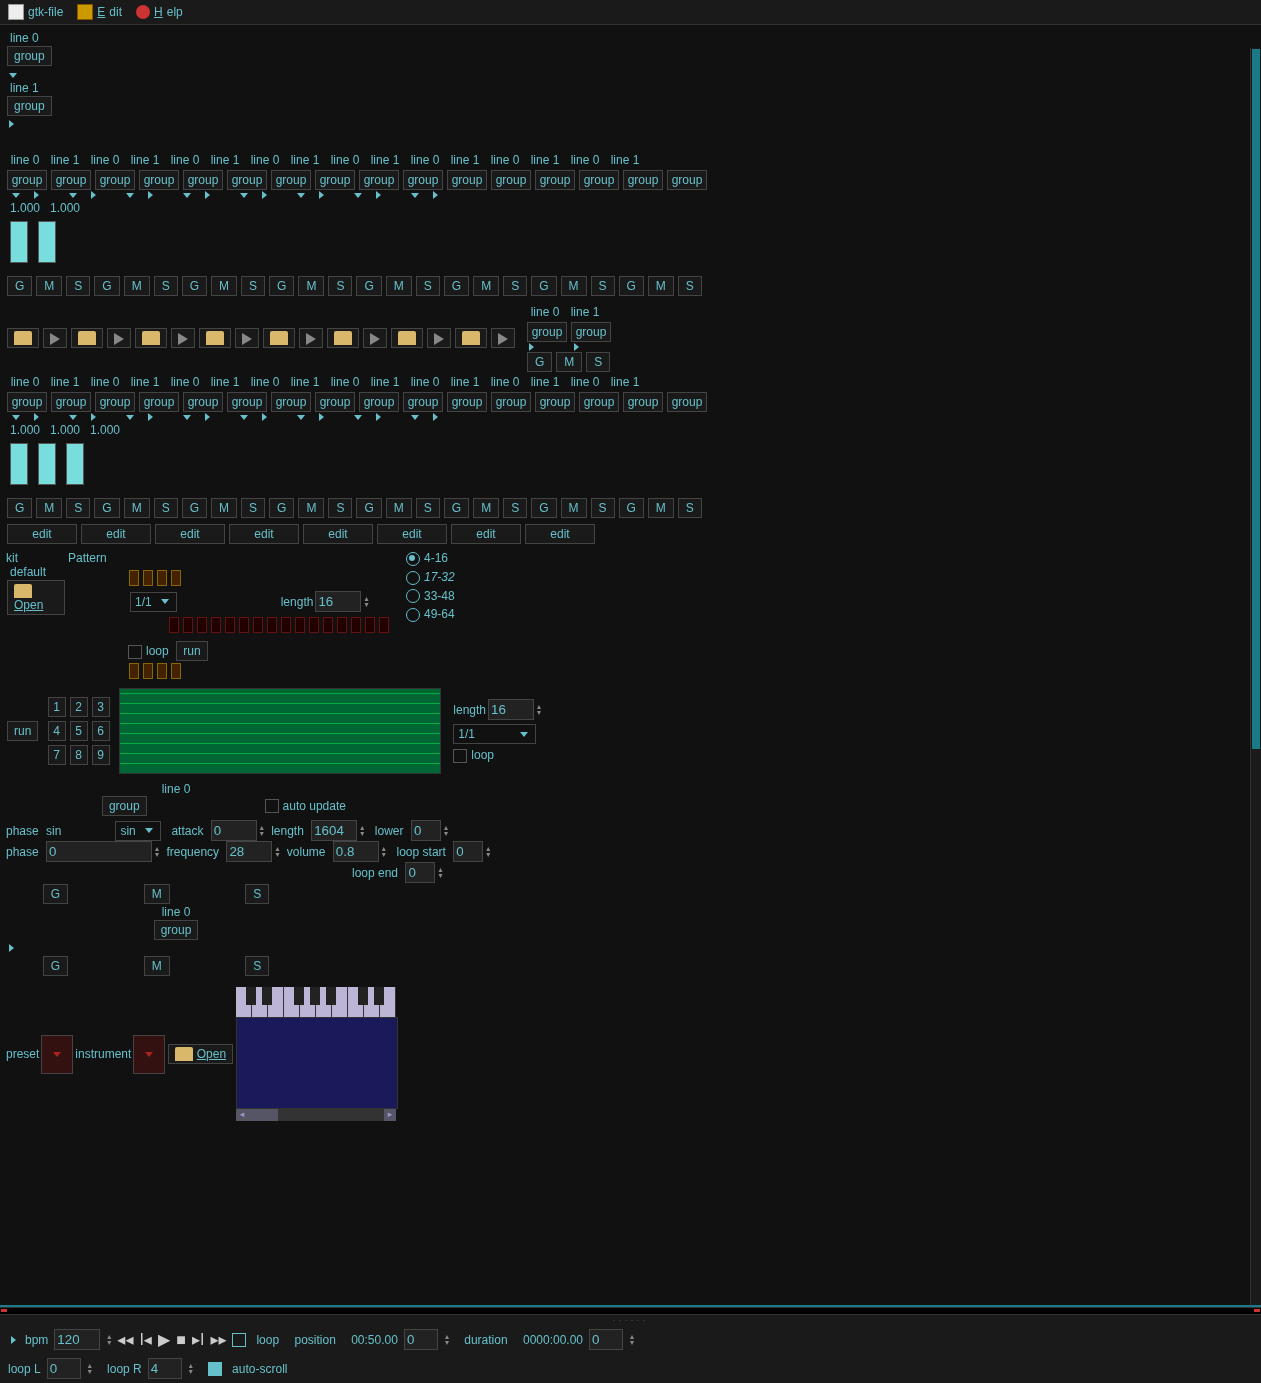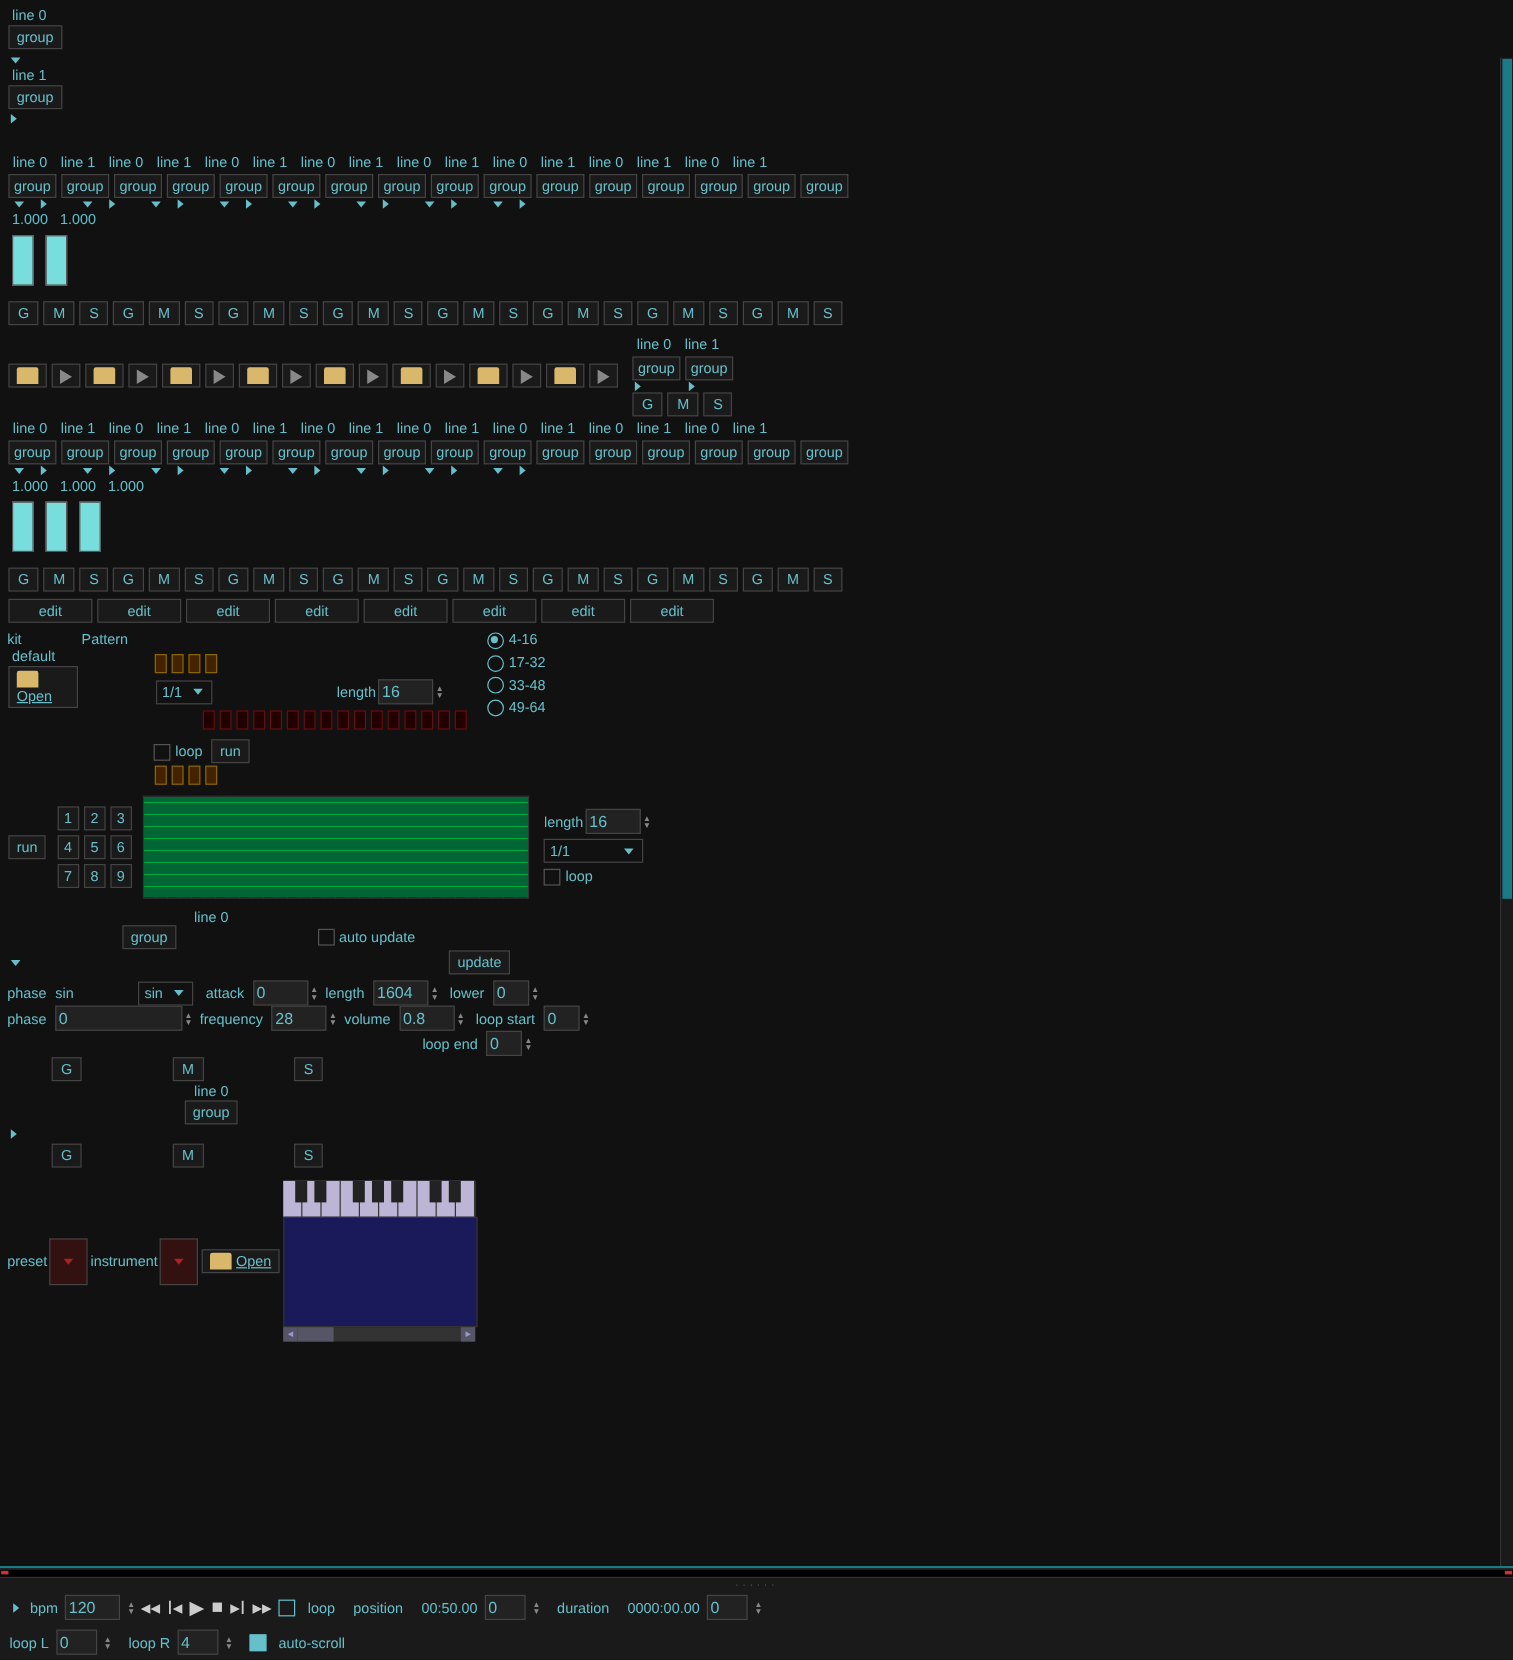--- a/index.html
+++ b/index.html
@@ -48,20 +48,34 @@
 .strip::after{content:"";position:absolute;right:1px;top:1px;width:6px;height:3px;background:#c33}
 .vstrip{position:absolute;right:0;top:48px;bottom:36px;width:10px;background:#1a1a1a;border-left:1px solid #333}
 .vthumb{background:#1B7A87;width:8px;height:700px;margin:1px}
 .combo{border:1px solid #444;padding:2px 4px;display:inline-flex;align-items:center;gap:6px;cursor:pointer}
 </style>
 </head>
 <body>
 
 <div class="window">
 
+ <div class="menubar">
+  <span>
+        <i class="ic ic-file"></i>
+        <span>gtk-file</span>
+      </span>
+  <span>
+        <i class="ic ic-edit"></i>
+        <span><span class="u">E</span>dit</span>
+      </span>
+  <span>
+        <i class="ic ic-help"></i>
+        <span><span class="u">H</span>elp</span>
+      </span>
+ </div>
 
  <div class="content">
   
   <div class="lbl">line 0</div>
   <div class="btn">group</div>
   <div><span class="tri"></span></div>
   <div class="lbl">line 1</div>
   <div class="btn">group</div>
   <div><span class="tri tri-r"></span></div>
   <div style="height:20px"></div>
@@ -345,21 +359,21 @@
       <div style="margin-top:6px;margin-left:60px"><span class="chk"></span><span>loop</span>&nbsp;&nbsp;<span class="btn">run</span></div>
       <div id="patrow1" class="row" style="margin-left: 60px;">
             <span class="patcelly"></span>
             <span class="patcelly"></span>
             <span class="patcelly"></span>
             <span class="patcelly"></span>
           </div>
     </div>
     <div id="ranges" style="margin-left:14px">
           <div style="margin-bottom: 4px;"><span class="radio sel"></span><span>4-16</span></div>
-          <div style="margin-bottom: 4px;"><span class="radio"></span><span>17-32</span></div>
+          <div style="margin-bottom: 4px; font-style: italic;"><span class="radio"></span><span>17-32</span></div>
           <div style="margin-bottom: 4px;"><span class="radio"></span><span>33-48</span></div>
           <div style="margin-bottom: 4px;"><span class="radio"></span><span>49-64</span></div>
         </div>
   </div>
 
   
   <div class="row" style="margin-top:8px;align-items:center">
    <span class="btn">run</span>
    <div id="numgrid" style="display:grid;grid-template-columns:repeat(3,20px);gap:2px;margin:0 6px">
           <span class="gms" style="padding: 2px 4px;">1</span>
@@ -390,25 +404,20 @@
 
   
   <div style="margin-top:8px">
    <div class="row" style="justify-content:center;width:340px">
           <span>line 0</span>
         </div>
    <div class="row" style="width:340px">
      <div class="btn" style="margin:0 auto">group</div>
      <span style="margin-left:20px"><span class="chk"></span><span>auto update</span></span>
    </div>
-   <div class="row" style="width:420px">
-          <span class="tri"></span>
-          <span style="flex:1"></span>
-          <span class="btn">update</span>
-        </div>
 
    <div class="row" style="margin-top:4px">
     <span>phase</span>&nbsp;<span>sin</span>
     <span style="width:50px"></span>
     <span class="combo">
             <span>sin</span>
             <span class="tri"></span>
           </span>
     &nbsp;&nbsp;<span>attack</span>&nbsp;<input class="num" value="0" style=""><span class="spinlbl">▴<br>▾</span>
     &nbsp;<span>length</span>&nbsp;<input class="num" value="1604" style=""><span class="spinlbl">▴<br>▾</span>

